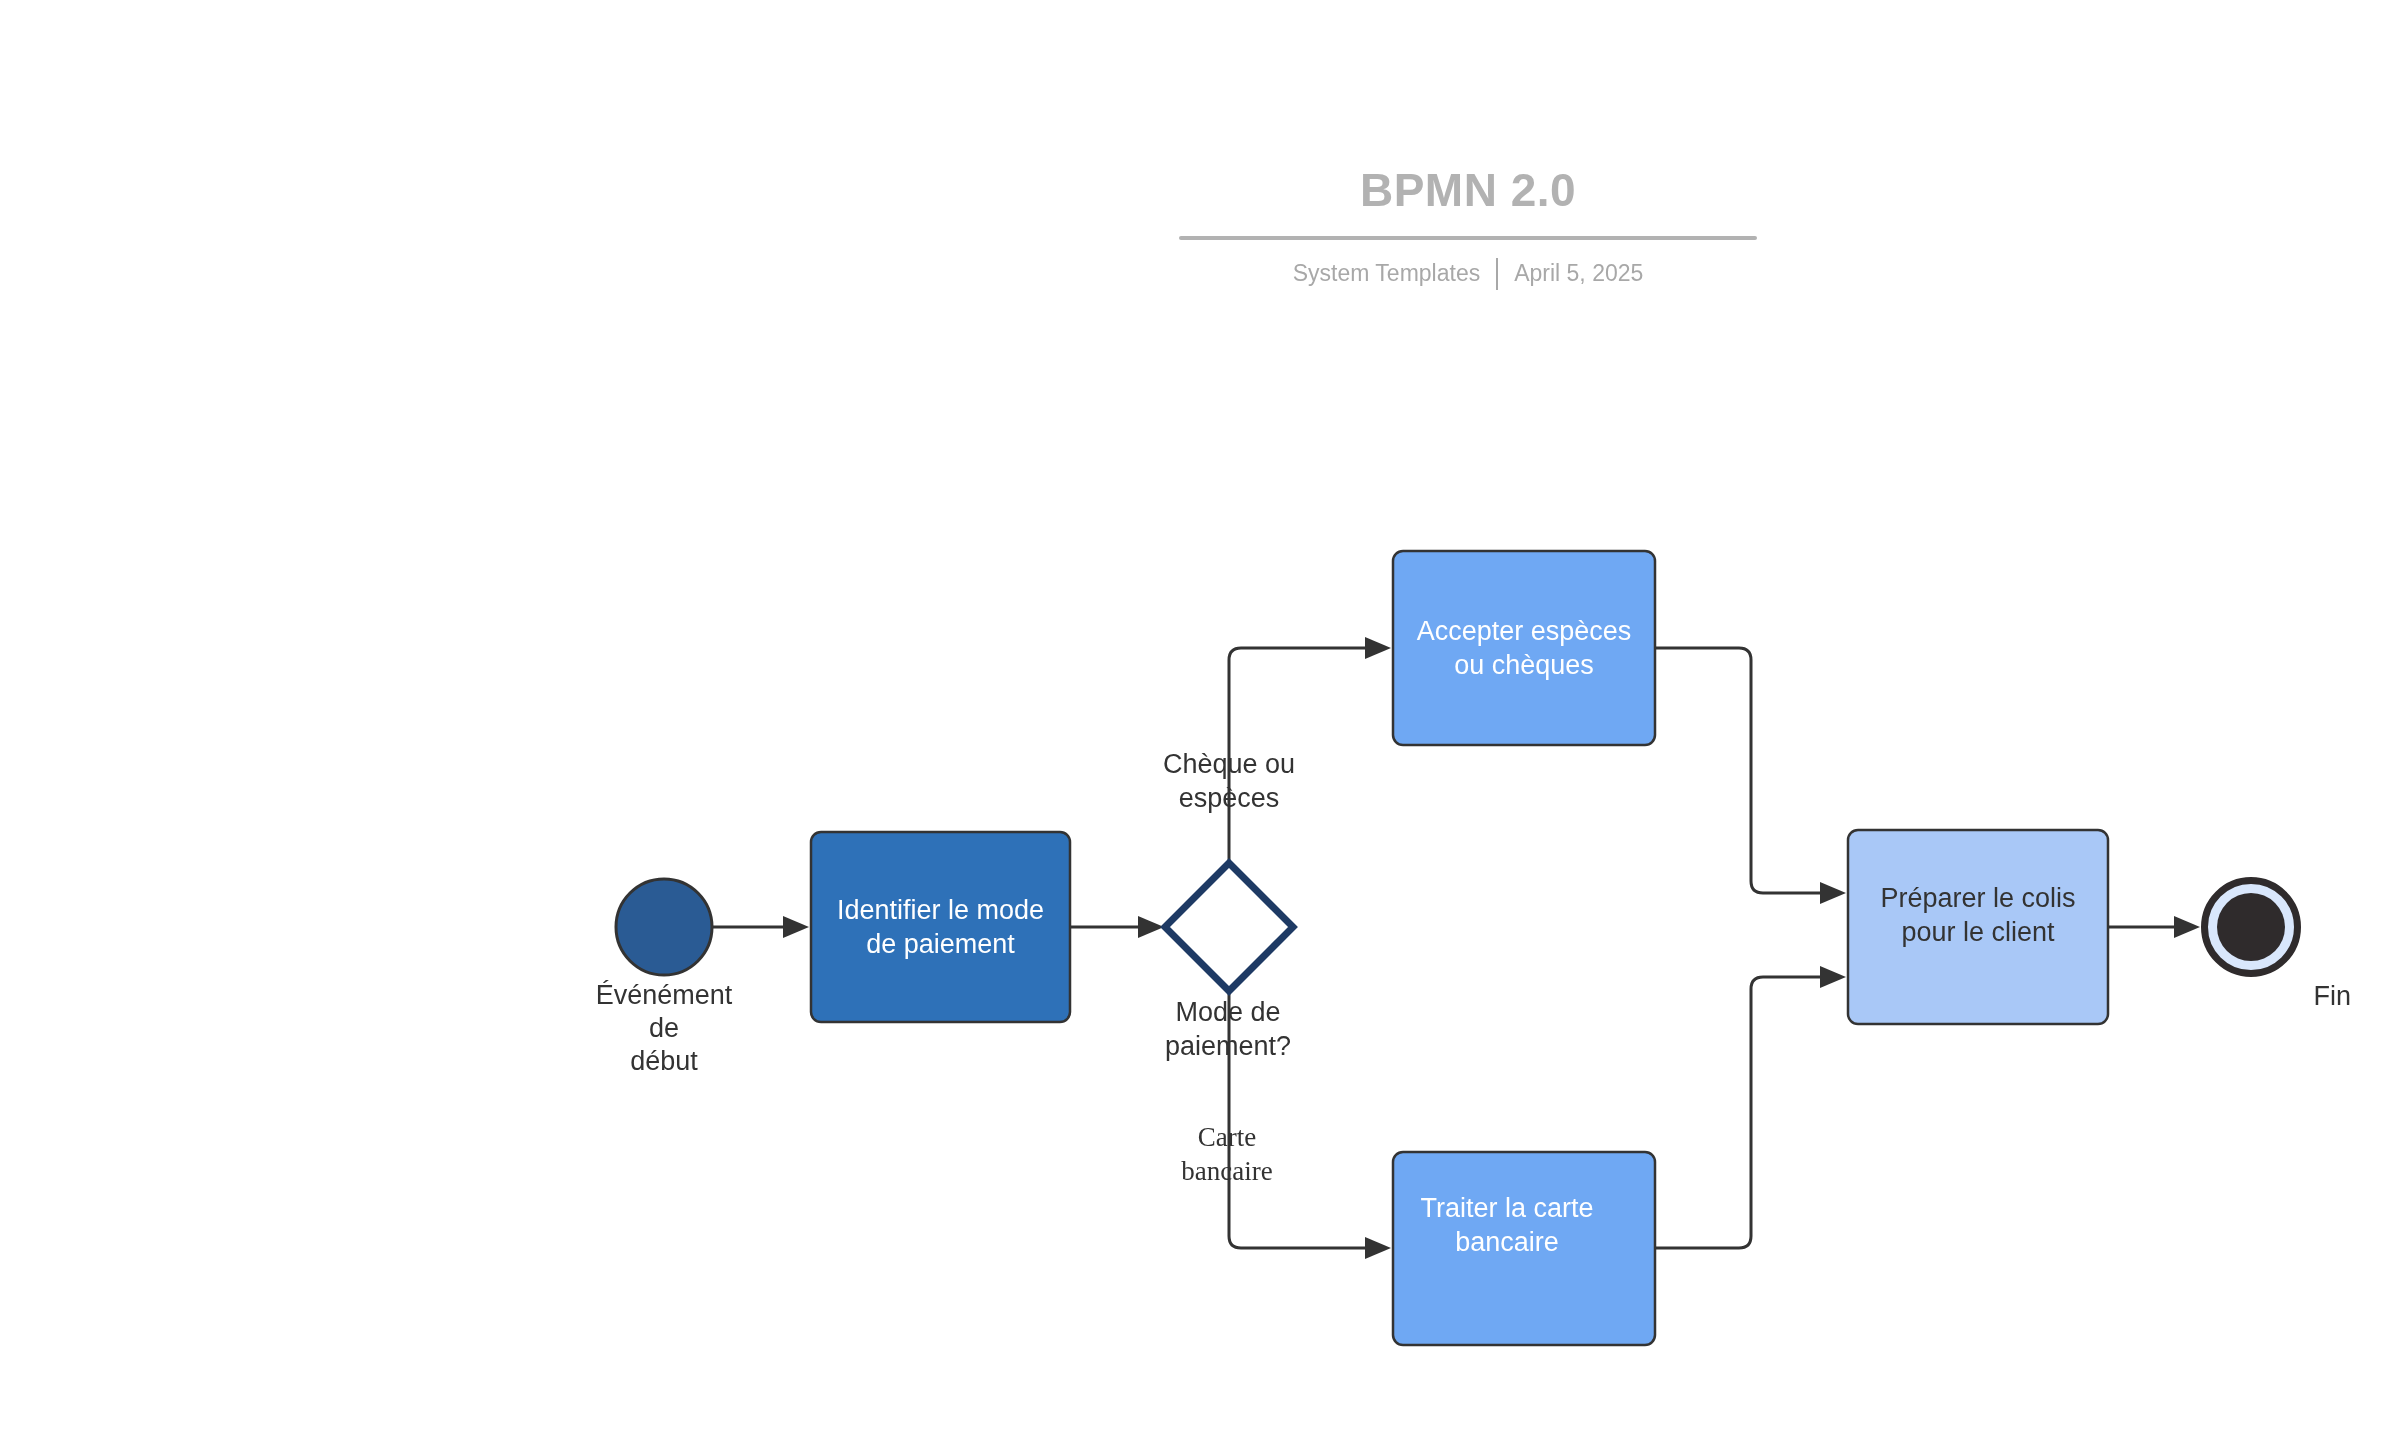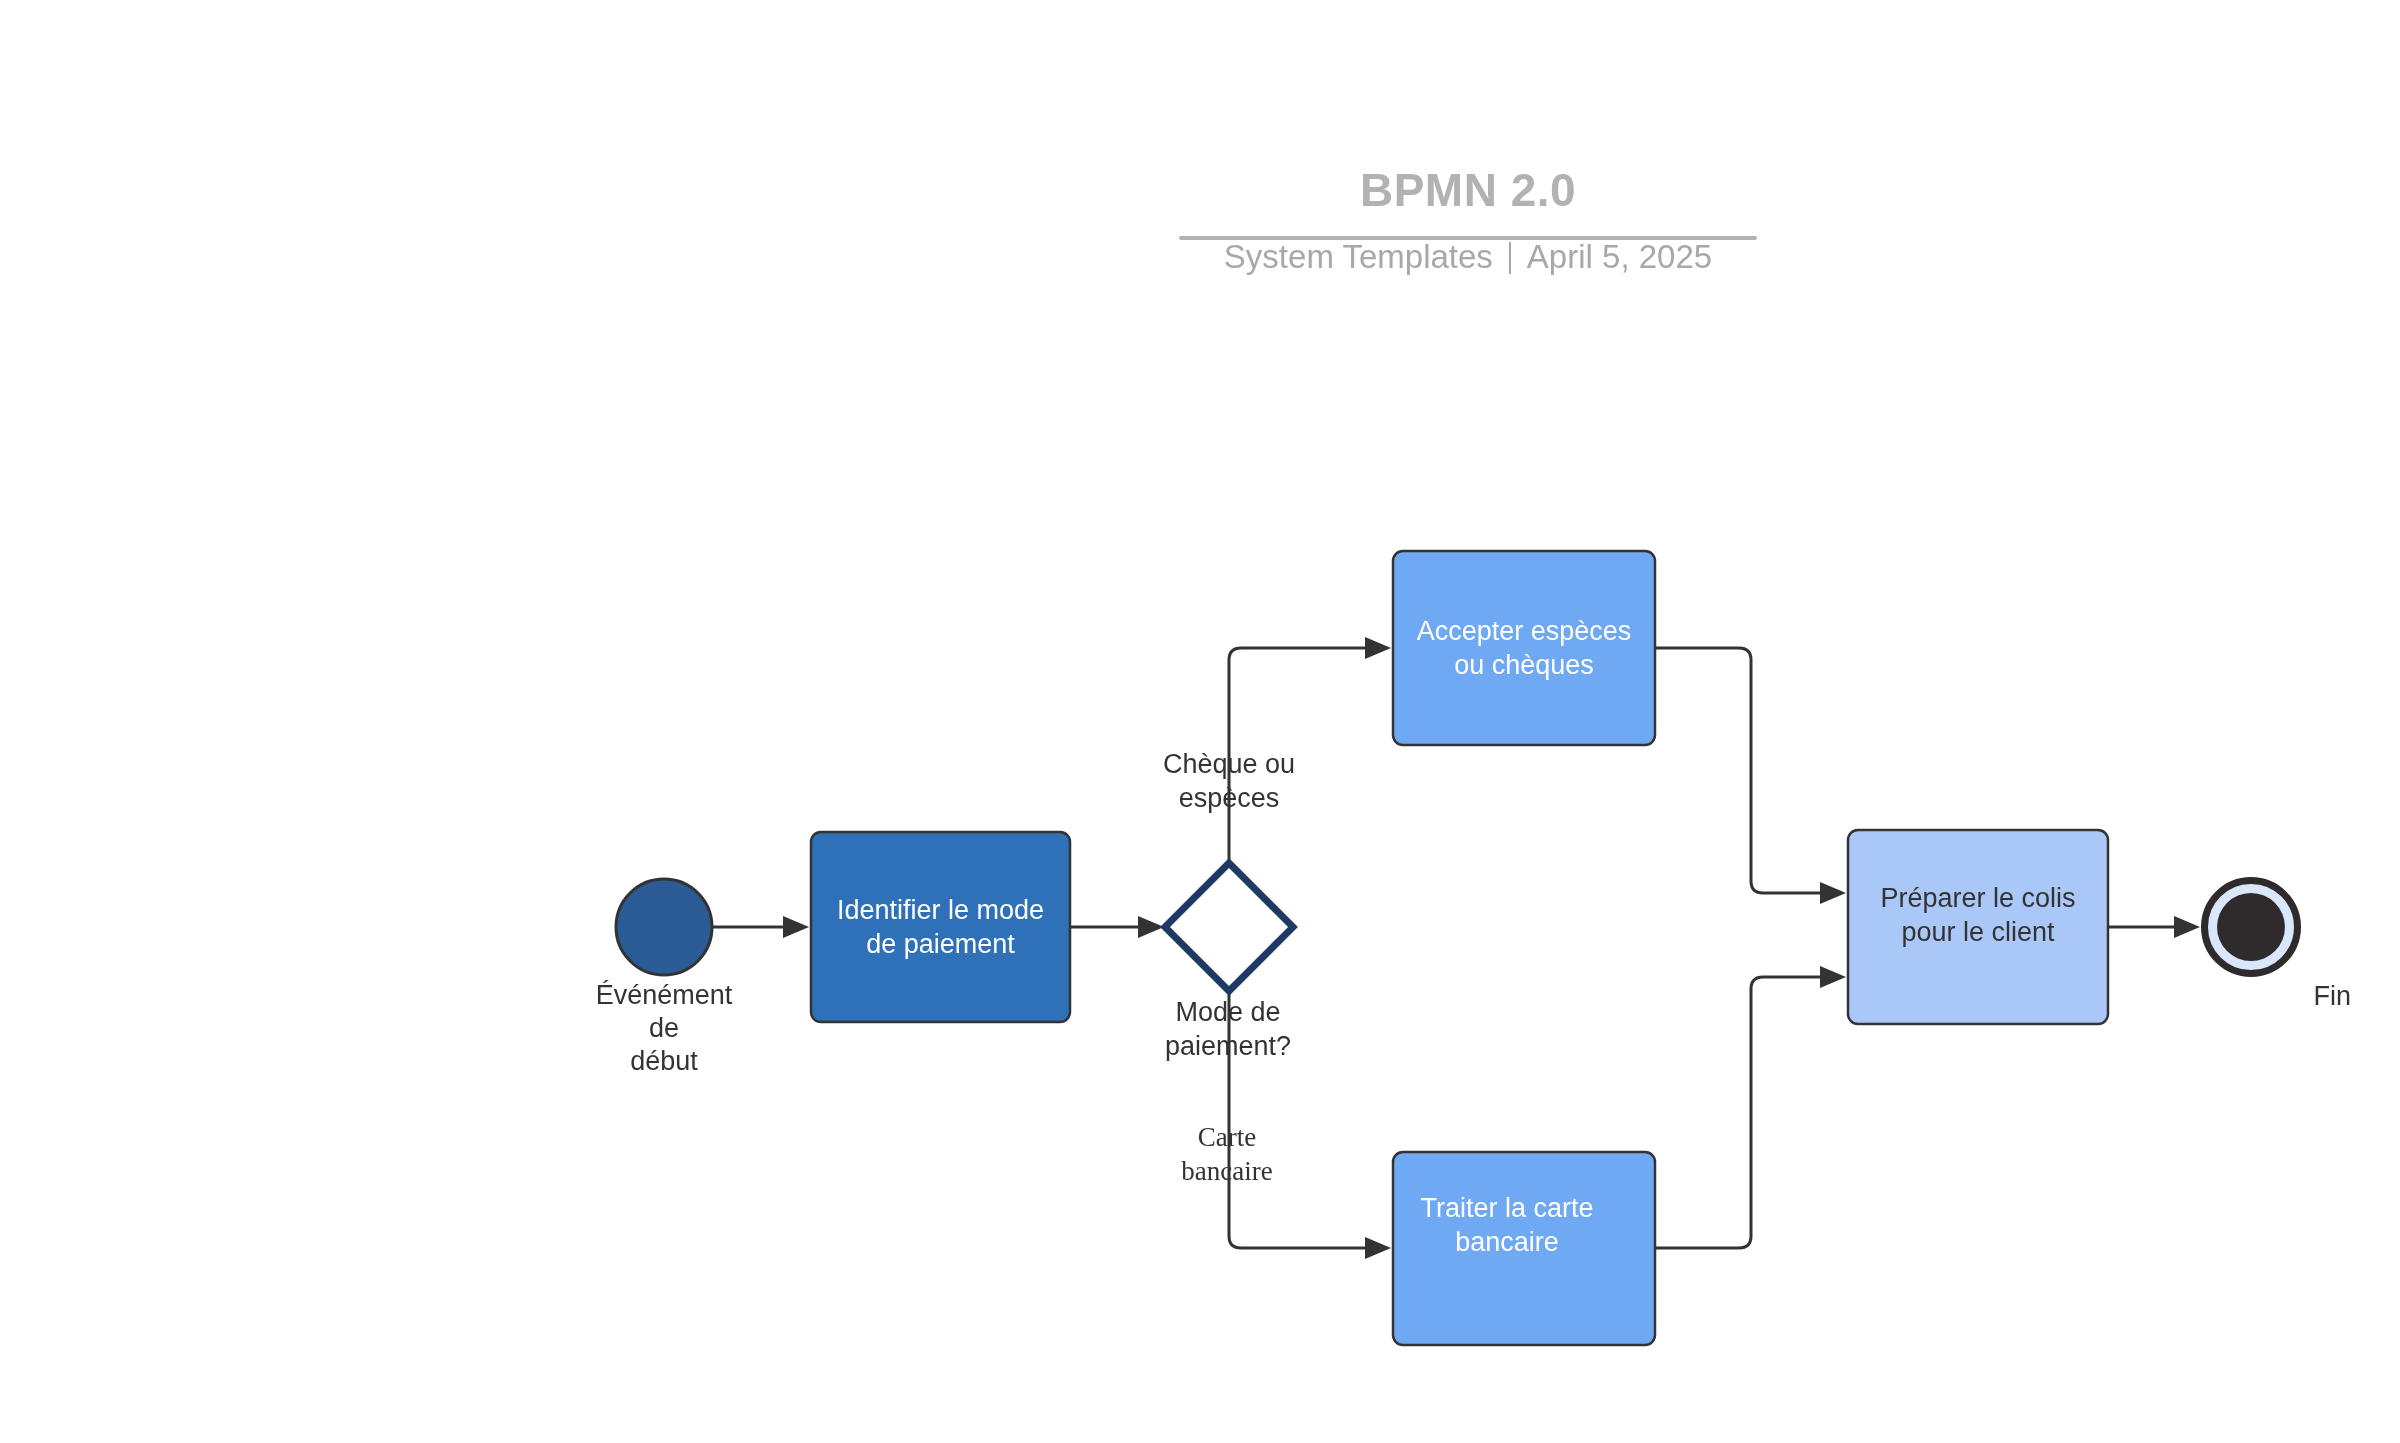--- a/index.html
+++ b/index.html
@@ -3,21 +3,21 @@
 <meta charset="utf-8">
 <style>
   html,body{margin:0;padding:0;background:#ffffff;}
   body{width:2400px;height:1443px;font-family:"Liberation Sans",sans-serif;}
   .canvas{position:relative;width:2400px;height:1443px;background:#ffffff;overflow:hidden;}
 
   
   .header{position:absolute;left:1179px;top:164px;width:578px;text-align:center;}
   .title{font-size:46px;line-height:52px;font-weight:bold;color:var(--title_gray);letter-spacing:0.5px;}
   .rule{height:4px;background:var(--title_gray);margin-top:20px;border-radius:2px;}
-  .subtitle{margin-top:0;font-size:33px;line-height:34px;color:var(--subtitle_gray);
+  .subtitle{margin-top:16px;font-size:23px;line-height:34px;color:var(--subtitle_gray);
             display:flex;align-items:flex-end;justify-content:center;gap:16px;}
   .vbar{width:2px;height:32px;background:var(--subtitle_gray);}
 
   
   .diagram-svg{position:absolute;left:0;top:0;width:2400px;height:1443px;}
   .edge{fill:none;stroke:var(--line);stroke-width:3px;}
   .ah{fill:var(--line);stroke:none;}
   .node{stroke:var(--line);stroke-width:2.5px;}
   .fill-primary{fill:var(--task_primary);}
   .fill-secondary{fill:var(--task_secondary);}

